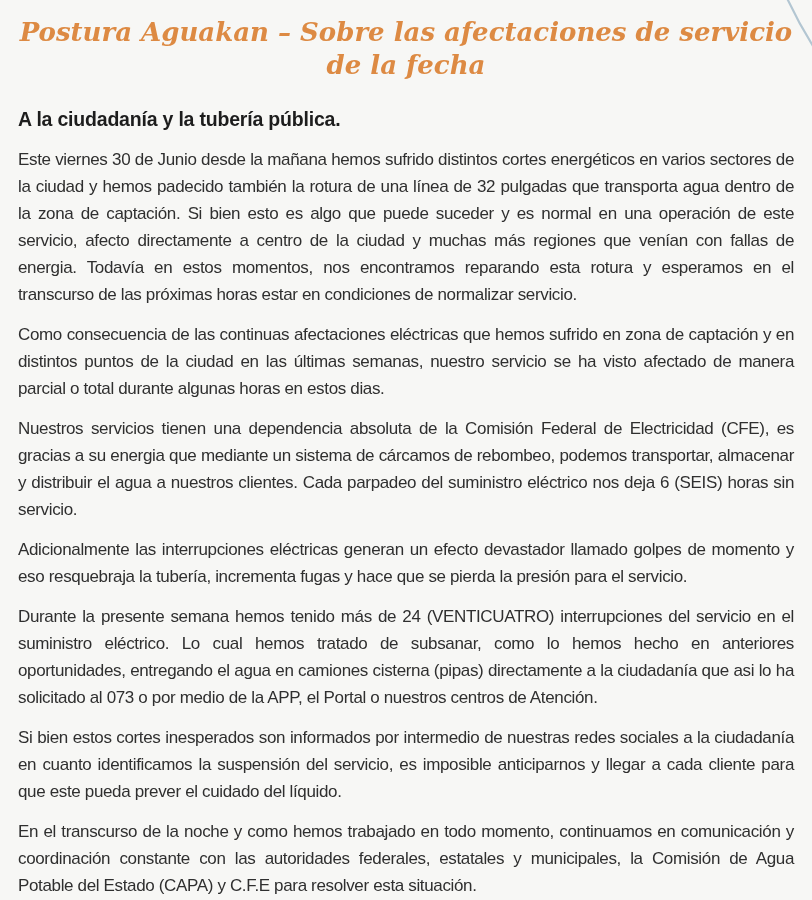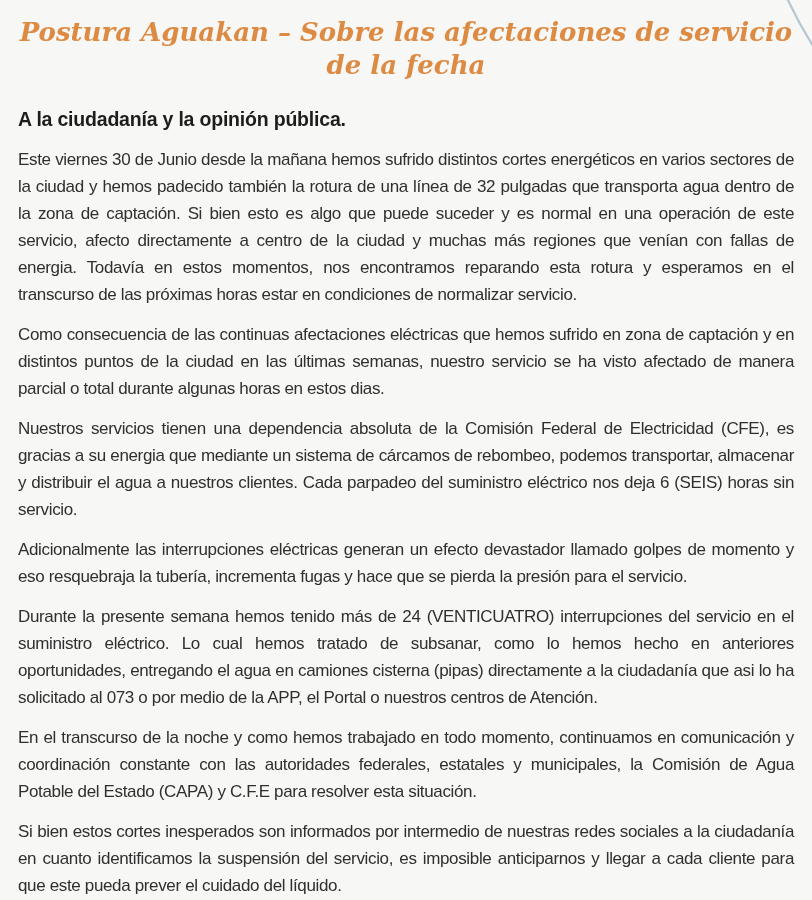--- a/index.html
+++ b/index.html
@@ -62,25 +62,25 @@
 <body>
 
 <div class="page">
 
   <svg class="corner-swoosh" viewBox="0 0 40 70" xmlns="http://www.w3.org/2000/svg" aria-hidden="true">
     <path d="M 14 -4 Q 26 22, 41 46" fill="none" stroke="currentColor" stroke-width="2.2" stroke-linecap="round"></path>
   </svg>
 
   <h1 class="doc-title">Postura Aguakan – Sobre las afectaciones de servicio de la fecha</h1>
 
-  <div class="salutation">A la ciudadanía y la opinión pública.</div>
+  <div class="salutation">A la ciudadanía y la tubería pública.</div>
 
   <div class="body-text">
     <p>Este viernes 30 de Junio desde la mañana hemos sufrido distintos cortes energéticos en varios sectores de la ciudad y hemos padecido también la rotura de una línea de 32 pulgadas que transporta agua dentro de la zona de captación. Si bien esto es algo que puede suceder y es normal en una operación de este servicio, afecto directamente a centro de la ciudad y muchas más regiones que venían con fallas de energia. Todavía en estos momentos, nos encontramos reparando esta rotura y esperamos en el transcurso de las próximas horas estar en condiciones de normalizar servicio.</p>
     <p>Como consecuencia de las continuas afectaciones eléctricas que hemos sufrido en zona de captación y en distintos puntos de la ciudad en las últimas semanas, nuestro servicio se ha visto afectado de manera parcial o total durante algunas horas en estos dias.</p>
     <p>Nuestros servicios tienen una dependencia absoluta de la Comisión Federal de Electricidad (CFE), es gracias a su energia que mediante un sistema de cárcamos de rebombeo, podemos transportar, almacenar y distribuir el agua a nuestros clientes. Cada parpadeo del suministro eléctrico nos deja 6 (SEIS) horas sin servicio.</p>
     <p>Adicionalmente las interrupciones eléctricas generan un efecto devastador llamado golpes de momento y eso resquebraja la tubería, incrementa fugas y hace que se pierda la presión para el servicio.</p>
     <p>Durante la presente semana hemos tenido más de 24 (VENTICUATRO)  interrupciones del servicio en el suministro eléctrico. Lo cual hemos tratado de subsanar, como lo hemos hecho en anteriores oportunidades,  entregando el agua en camiones cisterna (pipas) directamente a la ciudadanía que asi lo ha solicitado al 073 o por medio de la APP, el Portal o nuestros centros de Atención.</p>
+    <p>Si bien estos cortes inesperados son informados por intermedio de nuestras redes sociales  a la ciudadanía en cuanto identificamos la suspensión del servicio, es imposible anticiparnos  y llegar a cada cliente para que este pueda prever el cuidado del líquido.</p>
     <p>En el transcurso de la noche y como hemos trabajado en todo momento, continuamos en comunicación y coordinación constante con las autoridades federales, estatales y municipales, la Comisión de Agua Potable del Estado (CAPA) y C.F.E para resolver esta situación.</p>
-    <p>Si bien estos cortes inesperados son informados por intermedio de nuestras redes sociales  a la ciudadanía en cuanto identificamos la suspensión del servicio, es imposible anticiparnos  y llegar a cada cliente para que este pueda prever el cuidado del líquido.</p>
   </div>
 
 </div>
 
 </body></html>

